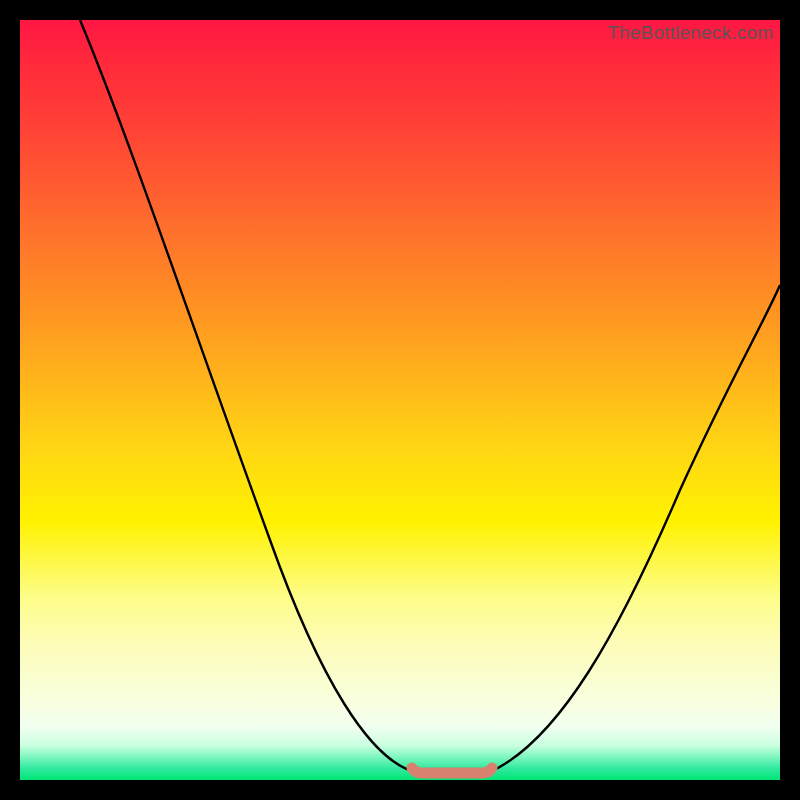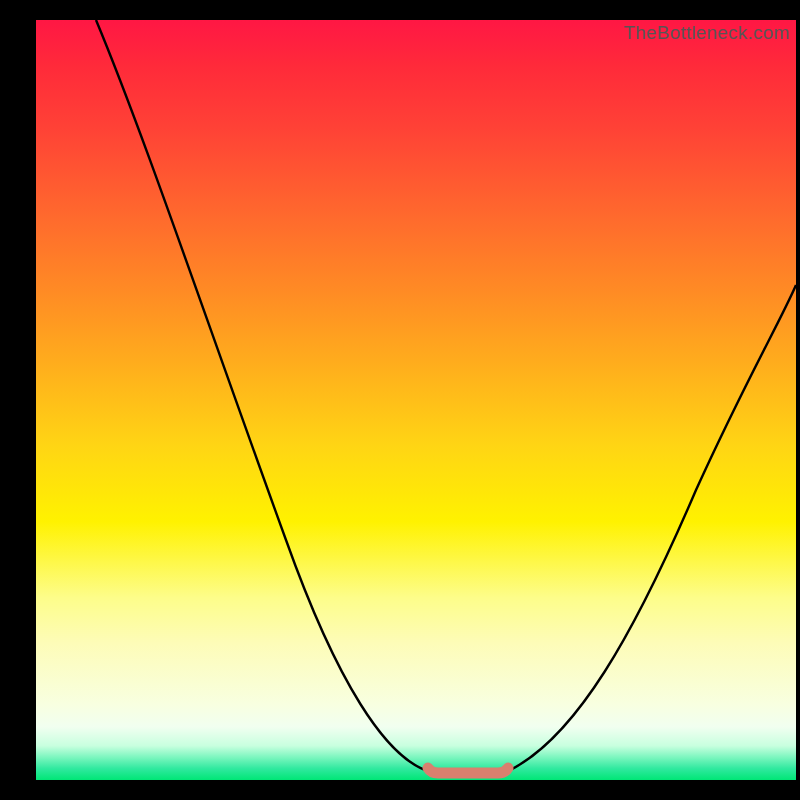--- a/index.html
+++ b/index.html
@@ -34,21 +34,20 @@
       #fff200 66%,
       #fdfd8a 76%,
       #fdfcb8 82%,
       #f8ffe0 90%,
       #f1fff0 93%,
       #c8ffdf 95.5%,
       #7cf6bf 97%,
       #30e99f 98.5%,
       #00e676 100%
     );
-    margin-left: 16px;
   }
   .watermark {
     position: absolute;
     top: 2px;
     right: 6px;
     color: #555;
     font-size: 19px;
     letter-spacing: 0.2px;
   }
   svg.curve {

